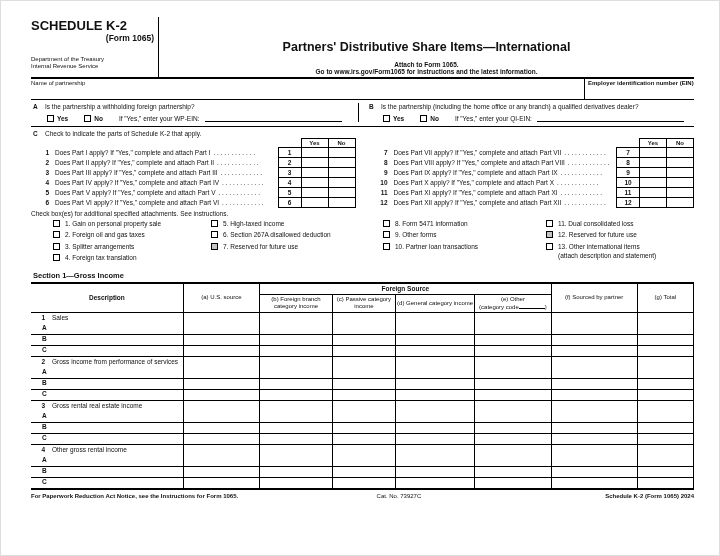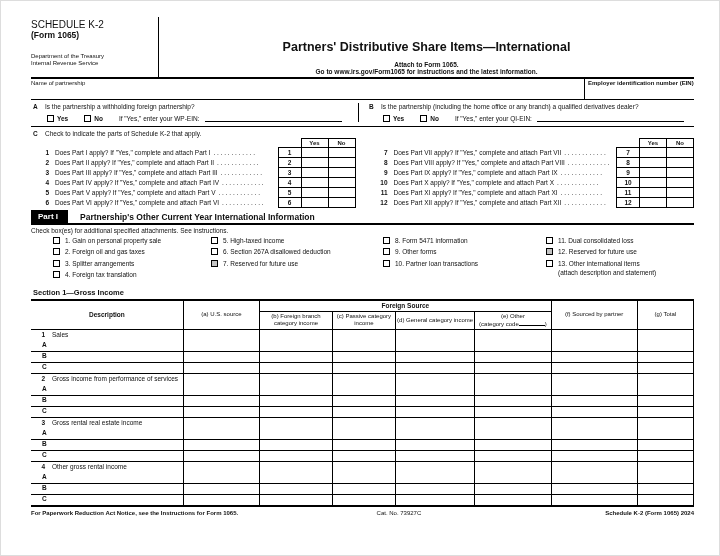--- a/index.html
+++ b/index.html
@@ -6,22 +6,22 @@
   html,body { background:#f2f2f2; }
   .page {
     width:720px; height:556px; background:#fff; margin:0 auto;
     border:1px solid #ddd; padding:16px 25px 0 30px;
     font-family:"Liberation Sans", sans-serif; color:#111;
     position:relative;
   }
   
   .form-header { display:flex; border-bottom:2.5px solid #000; }
   .fh-left { width:128px; border-right:1px solid #000; padding:2px 4px 2px 0; }
-  .sched { font-size:10px; font-weight:normal; line-height:1.1; }
-  .formno { font-size:8.5px; font-weight:bold; margin-bottom:13px; }
+  .sched { font-size:13px; font-weight:bold; line-height:1.1; }
+  .formno { font-size:8.5px; font-weight:bold; margin-bottom:13px;text-align:right; }
   .dept { font-size:6px; line-height:1.2; }
   .fh-center { flex:1; text-align:center; padding:3px 6px 2px; }
   .main-title { font-size:12.5px; font-weight:bold; margin-top:20px; }
   .attach-line { font-size:6.5px; font-weight:bold; margin-top:7px; }
   .goto-line { font-size:6.5px; font-weight:bold; }
   .fh-right { width:110px; border-left:1px solid #000; display:flex; flex-direction:column; }
   .omb { font-size:6px; text-align:center; padding:4px 2px 3px; border-bottom:1px solid #000; }
   .year { text-align:center; font-size:21px; letter-spacing:1px; line-height:1; padding-top:2px; font-weight:bold; }
   .y-light { color:#b5b5b5; }
   .y-bold { color:#000; }
@@ -253,24 +253,20 @@
           <span class="ar-text">Does Part XII apply? If "Yes," complete and attach Part XII</span>
           <span class="ar-leader">.   .   .   .   .   .   .   .   .   .   .   .</span>
           <span class="ar-cellnum">12</span>
           <span class="ar-box"></span>
           <span class="ar-box"></span>
         </div>
       </div>
     </div>
   </div>
 
-  <div class="part-bar">
-    <span class="part-label">Part I</span>
-    <span class="part-title">Partnership's Other Current Year International Information</span>
-  </div>
   <div class="checkhint">Check box(es) for additional specified attachments. See instructions.</div>
   <div class="cb-grid">
     <div class="cbg-col c1">
       <div class="cb-item">
           <span class="cb"></span>
           <span>1. Gain on personal property sale</span>
         </div>
       <div class="cb-item">
           <span class="cb"></span>
           <span>2. Foreign oil and gas taxes</span>

